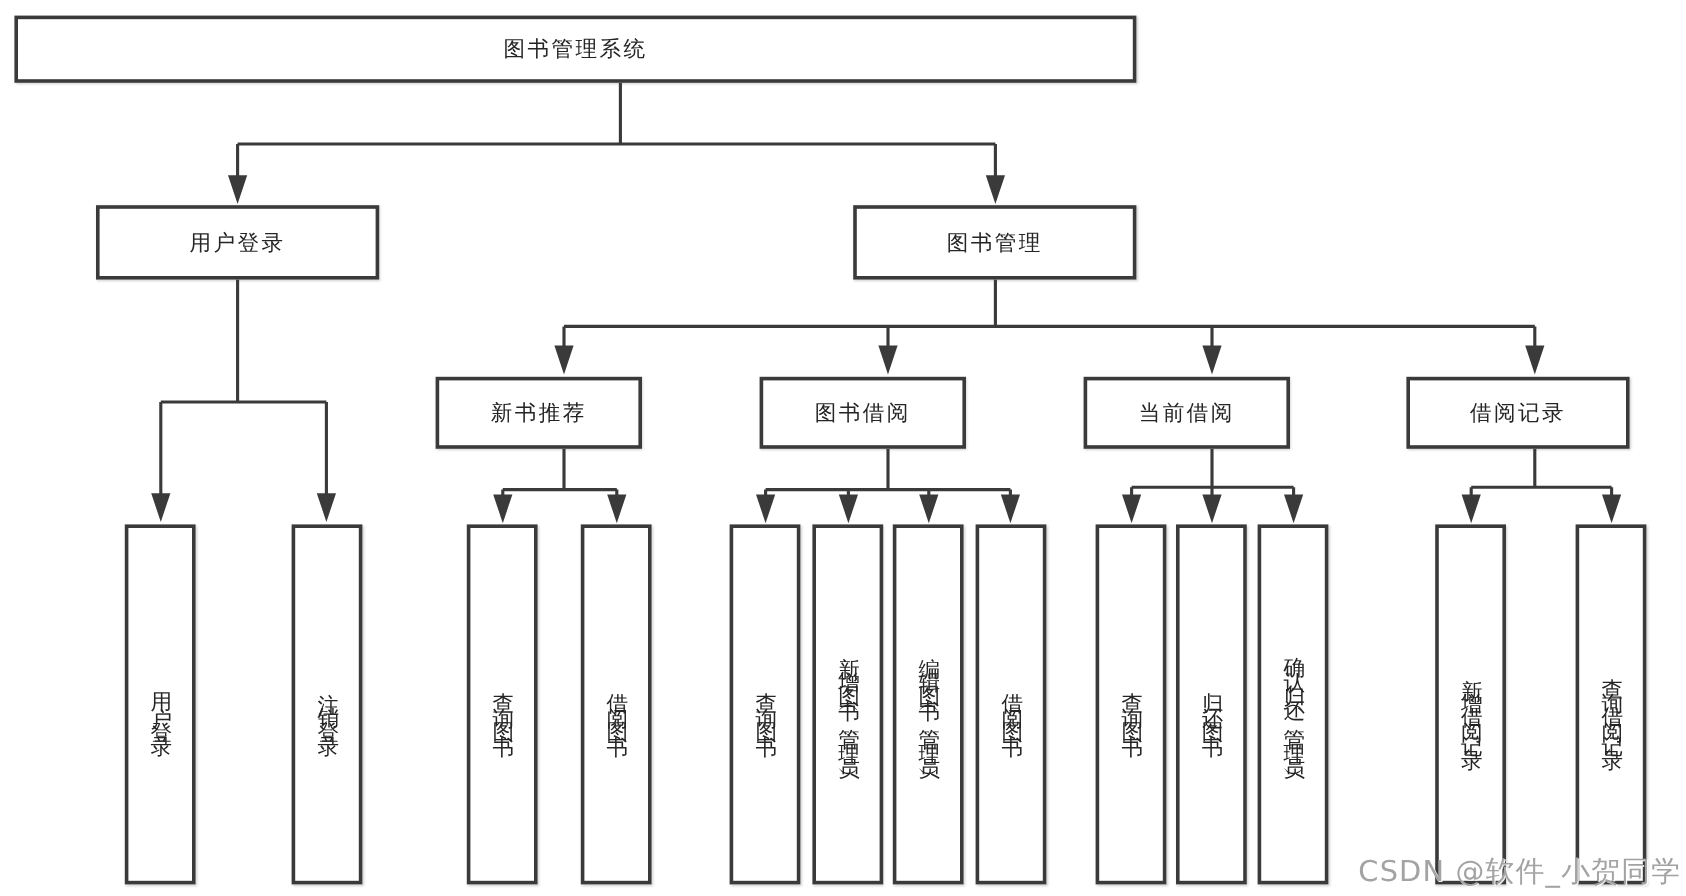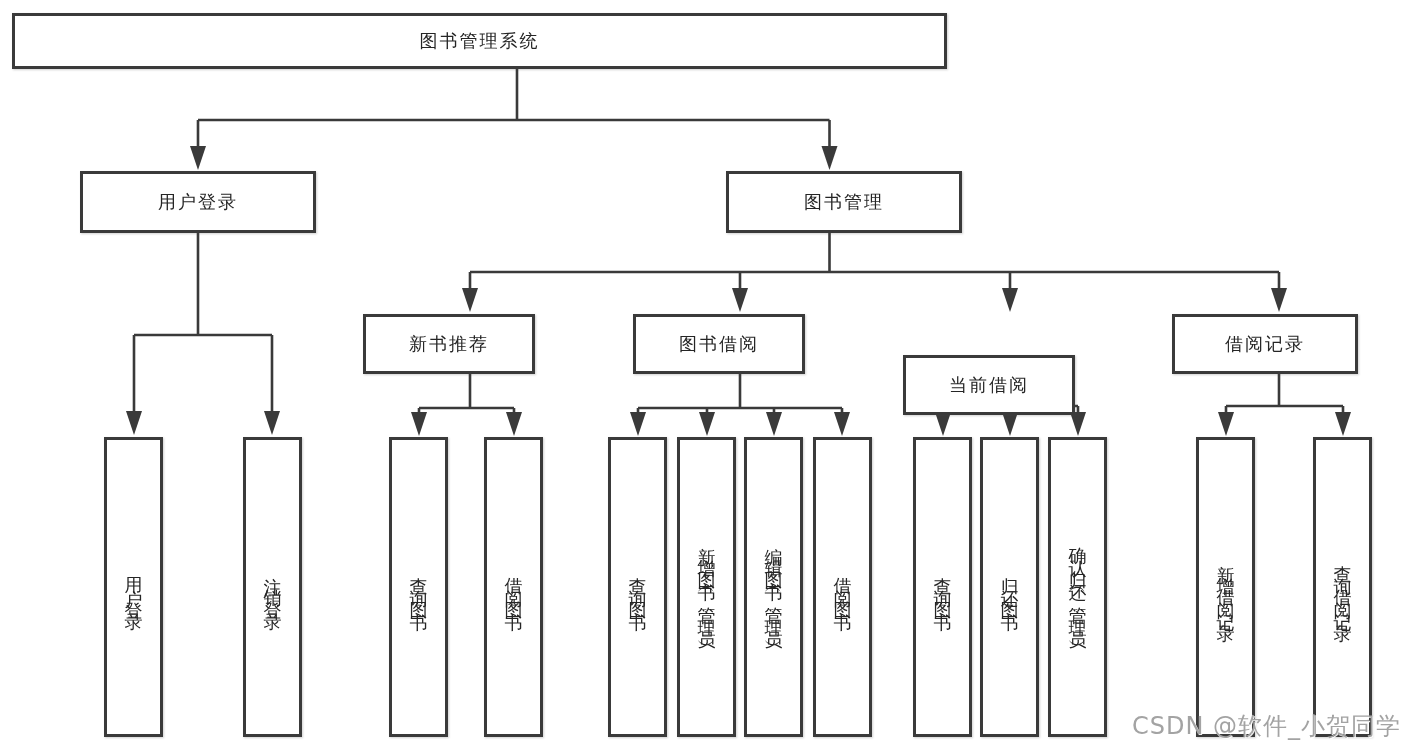--- a/index.html
+++ b/index.html
@@ -115,31 +115,31 @@
     </g>
   </svg>
 
   <div class="box root-box">
     <span class="hlabel">图书管理系统</span>
   </div>
 
   <div class="box l1-box" style="left:80px;">
     <span class="hlabel">用户登录</span>
   </div>
-  <div class="box l1-box" style="left:726px;">
+  <div class="box l1-box" style="left:711px;">
     <span class="hlabel">图书管理</span>
   </div>
 
   <div class="box l2-box" style="left:363px;">
     <span class="hlabel">新书推荐</span>
   </div>
   <div class="box l2-box" style="left:633px;">
     <span class="hlabel">图书借阅</span>
   </div>
-  <div class="box l2-box" style="left:903px;margin-top:41px;">
+  <div class="box l2-box" style="left:903px;">
     <span class="hlabel">当前借阅</span>
   </div>
   <div class="box l2-box" style="left:1172px;width:186px;">
     <span class="hlabel">借阅记录</span>
   </div>
 
   <div class="box leaf" style="left:104px;">
     <span class="vlabel">用户登录</span>
   </div>
   <div class="box leaf" style="left:243px;">

